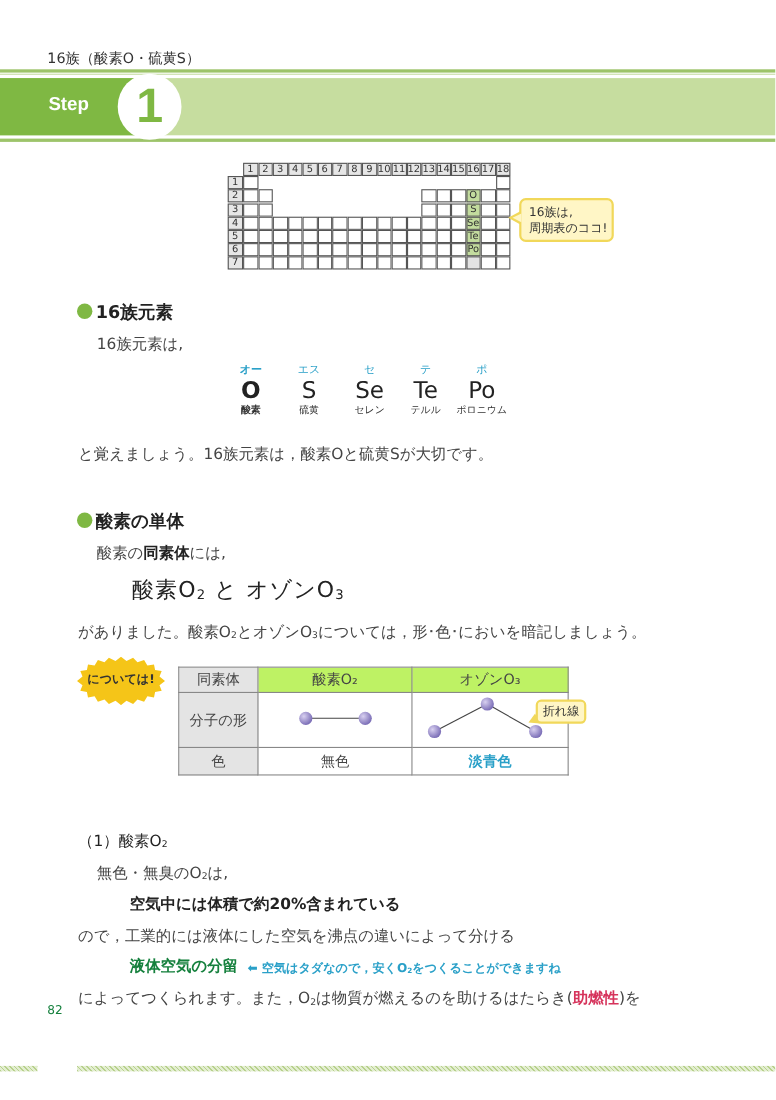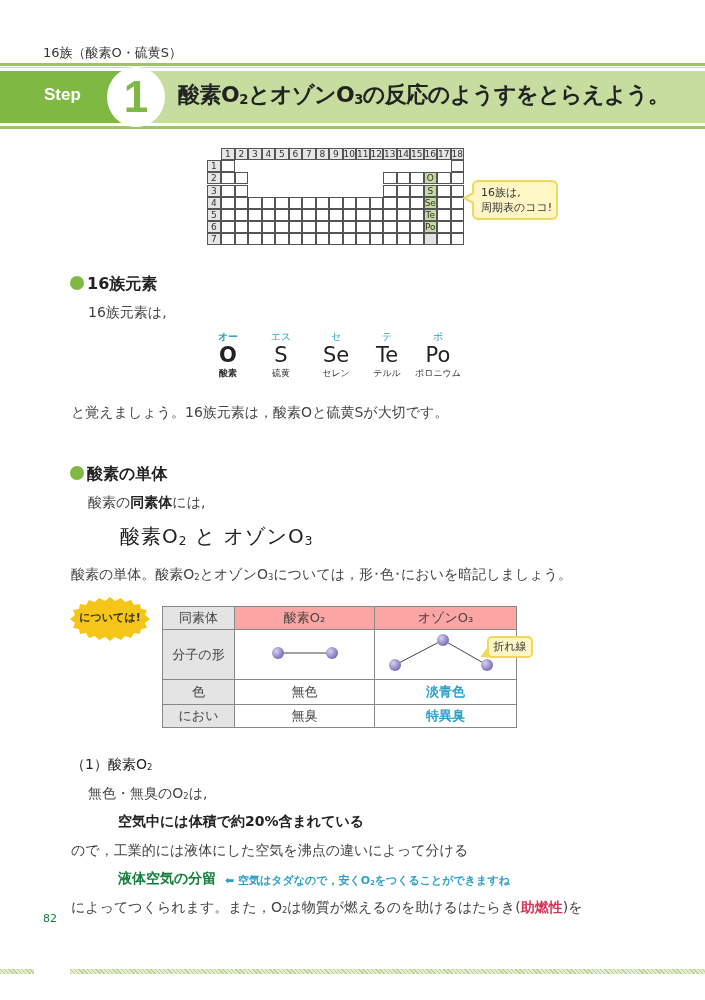--- a/index.html
+++ b/index.html
@@ -44,21 +44,21 @@
 
   .hand { position: absolute; left: 120px; top: 523px; font-size: 20px; color: #222; letter-spacing: 1px; }
 
   .badge { position: absolute; left: 70px; top: 597px; width: 80px; height: 44px; }
   .badge svg { position: absolute; left: 0; top: 0; }
   .badge span { position: absolute; left: 0; top: 13px; width: 80px; text-align: center; font-size: 11px; font-weight: bold; color: #333; }
 
   table.allo { position: absolute; left: 162px; top: 606px; border-collapse: collapse; font-size: 13px; color: #444; }
   table.allo td { border: 1px solid #888; text-align: center; }
   table.allo .rh { background: #e4e4e4; width: 72px; }
-  table.allo .ch { background: #fca5a5; }
+  table.allo .ch { background: #bef264; }
   table.allo .cyan { color: #2aa0c8; font-weight: bold; }
 
   .fold-callout { position: absolute; left: 487px; top: 636px; width: 46px; height: 22px; background: #fff6c6; border: 2px solid #f1d85a; border-radius: 5px; font-size: 11px; text-align: center; line-height: 18px; color: #333; }
   .fold-tail { position: absolute; left: 480px; top: 650px; width: 0; height: 0; border-top: 5px solid transparent; border-bottom: 5px solid transparent; border-right: 9px solid #f1d85a; transform: rotate(-25deg); }
 
   .note { position: absolute; left: 225px; top: 873px; font-size: 11px; color: #2aa0c8; font-weight: bold; white-space: nowrap; }
   .red { color: #d6335b; font-weight: bold; }
 
   .footer-stripe { position: absolute; top: 969px; height: 5px; background: repeating-linear-gradient(45deg, #b7d08c 0 1px, #e3eed1 1px 3px); }
   .page-num { position: absolute; left: 43px; top: 912px; font-size: 11px; color: #15803d; }
@@ -70,21 +70,20 @@
 
 <div class="step-banner">
   <div class="rule-top"></div>
   <div class="rule-top2"></div>
   <div class="bar"></div>
   <div class="bar-dark"></div>
   <div class="rule-bot"></div>
   <div class="step-word">Step</div>
   <div class="step-circle"></div>
   <div class="step-num">1</div>
-  <div class="step-title"><span>酸素O</span><sub>2</sub><span>とオゾンO</span><sub>3</sub><span>の反応のようすをとらえよう。</span></div>
 </div>
 
 <div class="ptable" id="ptable">
     <div class="cell hcell" style="left: 14px; top: 0px;">1</div>
     <div class="cell hcell" style="left: 27.5px; top: 0px;">2</div>
     <div class="cell hcell" style="left: 41px; top: 0px;">3</div>
     <div class="cell hcell" style="left: 54.5px; top: 0px;">4</div>
     <div class="cell hcell" style="left: 68px; top: 0px;">5</div>
     <div class="cell hcell" style="left: 81.5px; top: 0px;">6</div>
     <div class="cell hcell" style="left: 95px; top: 0px;">7</div>
@@ -235,21 +234,21 @@
     </div>
 </div>
 
 <div class="p" style="left:71px; top:404px;">と覚えましょう。16族元素は，酸素Oと硫黄Sが大切です。</div>
 
 <div class="h2" style="top:464px;"><span class="dot"></span><span>酸素の単体</span></div>
 <div class="p" style="left:88px; top:494px;"><span>酸素の</span><b>同素体</b><span>には,</span></div>
 
 <div class="hand"><span>酸素O</span><span class="sub">2</span><span> と オゾンO</span><span class="sub">3</span></div>
 
-<div class="p" style="left:71px; top:566px;"><span>酸素の単体。酸素O</span><span class="sub">2</span><span>とオゾンO</span><span class="sub">3</span><span>については，形･色･においを暗記しましょう。</span></div>
+<div class="p" style="left:71px; top:566px;"><span>がありました。酸素O</span><span class="sub">2</span><span>とオゾンO</span><span class="sub">3</span><span>については，形･色･においを暗記しましょう。</span></div>
 
 <div class="badge">
   <svg width="80" height="44" viewBox="0 0 80 44">
     <polygon fill="#f5c518" points="40,0 45,4 51,1 55,5 61,3 64,8 70,7 71,12 77,13 75,18 80,22 75,26 77,31 71,32 70,37 64,36 61,41 55,39 51,43 45,40 40,44 35,40 29,43 25,39 19,41 16,36 10,37 9,32 3,31 5,26 0,22 5,18 3,13 9,12 10,7 16,8 19,3 25,5 29,1 35,4"></polygon>
   </svg>
   <span>については!</span>
 </div>
 
 <table class="allo">
   <tbody>
@@ -287,25 +286,20 @@
         <circle cx="57" cy="9" r="6" fill="url(#ball2)"></circle>
         <circle cx="101" cy="34" r="6" fill="url(#ball2)"></circle>
       </svg>
     </td>
   </tr>
   <tr style="height:25px;">
     <td class="rh">色</td>
     <td>無色</td>
     <td class="cyan">淡青色</td>
   </tr>
-  <tr style="height:23px;">
-    <td class="rh">におい</td>
-    <td>無臭</td>
-    <td class="cyan">特異臭</td>
-  </tr>
 </tbody>
   </table>
 <div class="fold-tail"></div>
 <div class="fold-callout">折れ線</div>
 
 <div class="p" style="left:71px; top:756px; color:#222;"><span>（1）酸素O</span><span class="sub">2</span></div>
 <div class="p" style="left:88px; top:785px;"><span>無色・無臭のO</span><span class="sub">2</span><span>は,</span></div>
 <div class="p" style="left:118px; top:813px; font-weight:bold; color:#222;">空気中には体積で約20%含まれている</div>
 <div class="p" style="left:71px; top:842px;">ので，工業的には液体にした空気を沸点の違いによって分ける</div>
 <div class="p" style="left:118px; top:870px; font-weight:bold; color:#15803d;">液体空気の分留</div>

